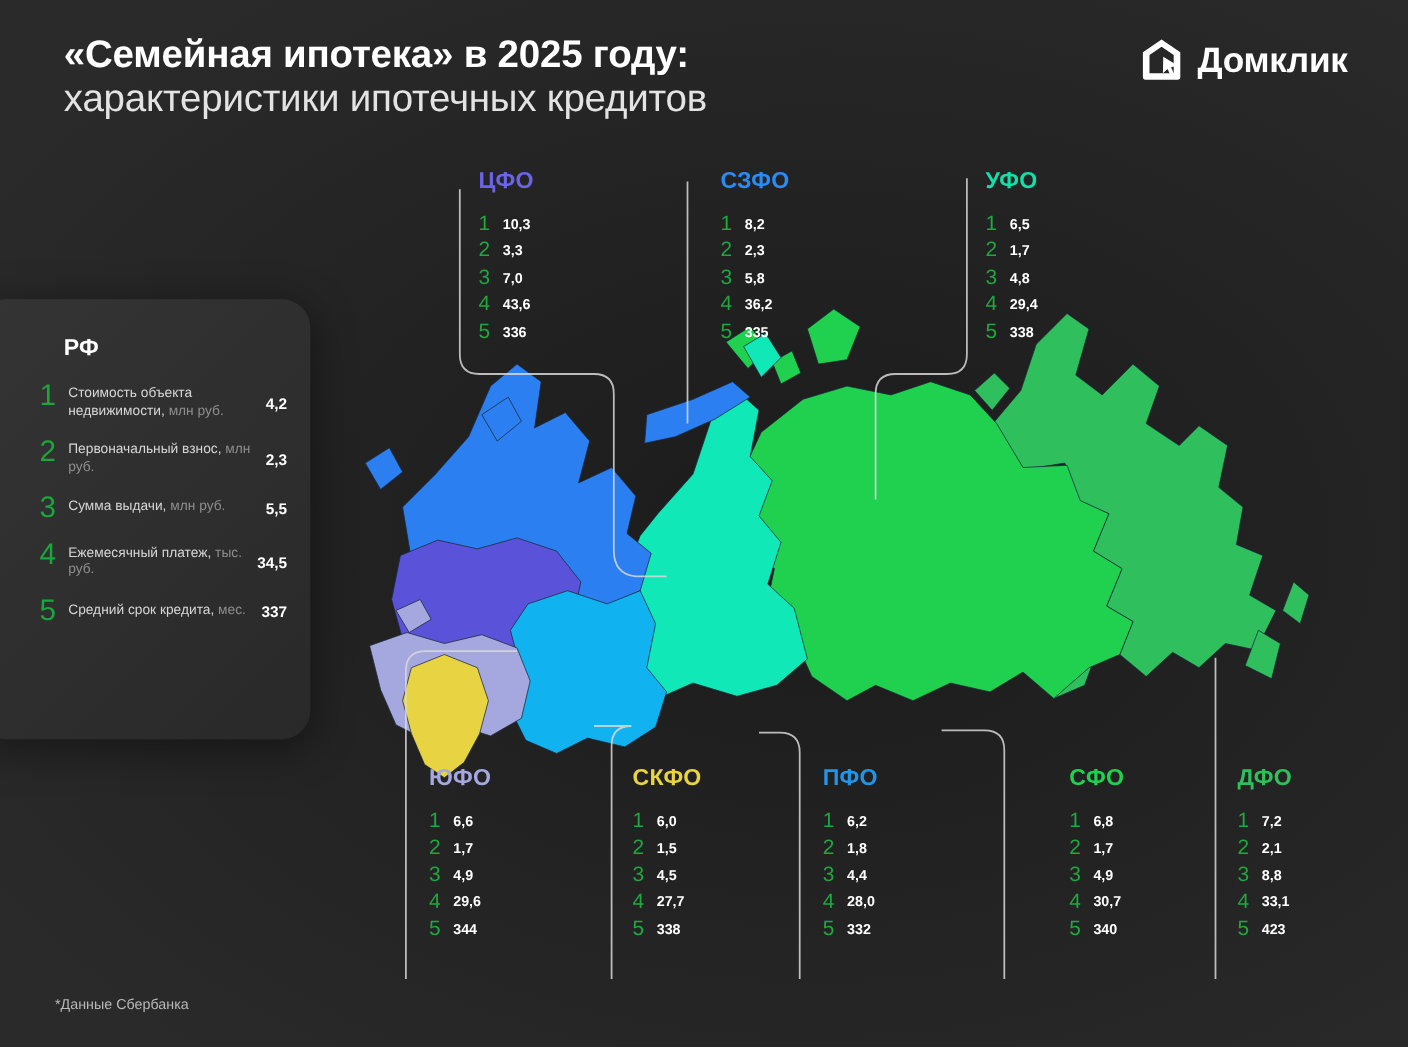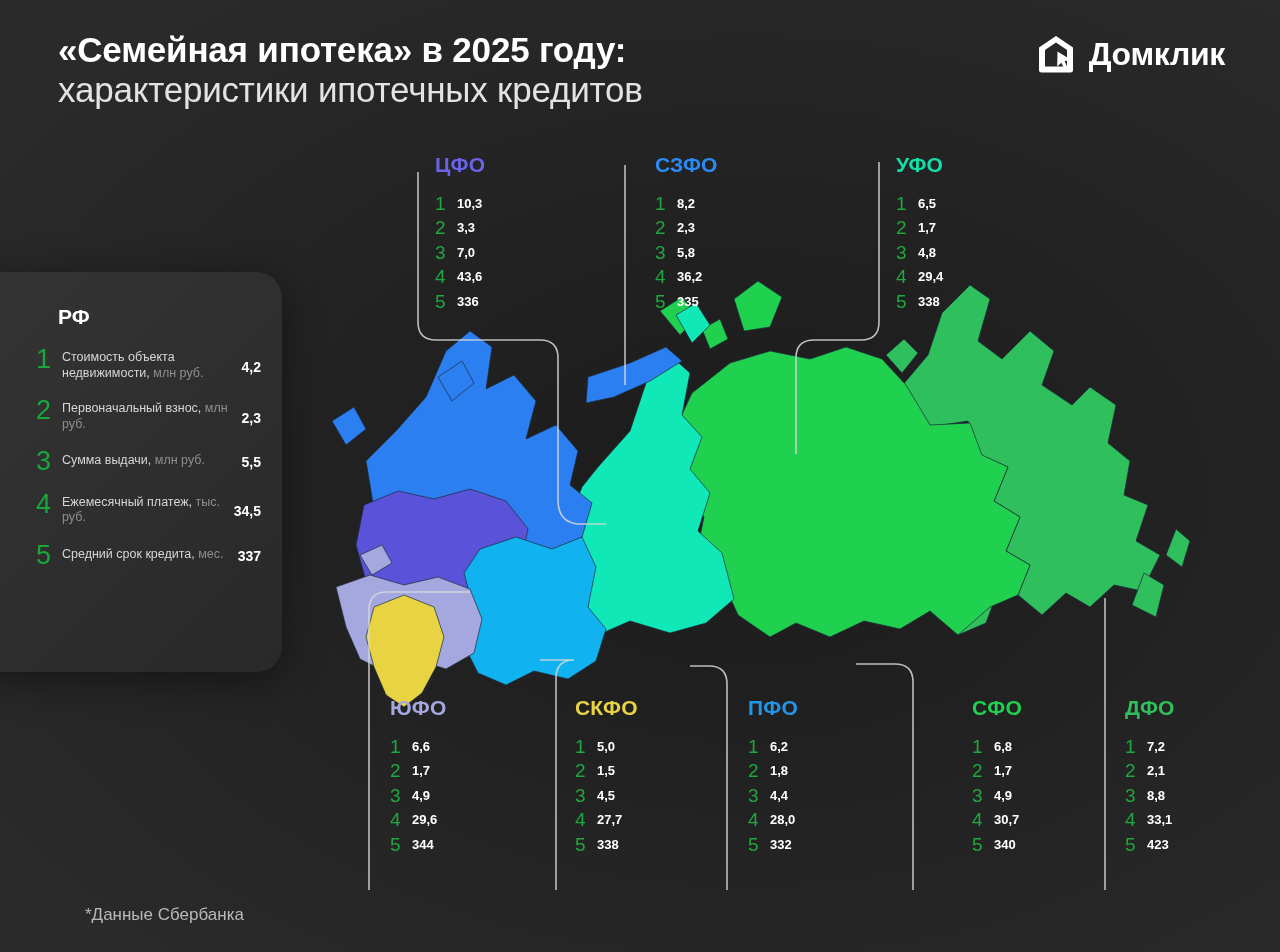--- a/index.html
+++ b/index.html
@@ -52,21 +52,21 @@
   .rf-row .inner { display:flex; align-items:center; gap:8px; }
   .rf-row .inner .lab { flex:1; }
 
   
   .region { position:absolute; }
   .region .rname { font-size:21px; font-weight:bold; margin-bottom:14px; letter-spacing:.2px; }
   .region .rrow { display:flex; align-items:center; height:24.5px; }
   .region .rnum { font-size:19px; font-weight:300; width:22px; flex:0 0 22px; line-height:1; }
   .region .rval { font-size:13px; font-weight:bold; color:#ffffff; }
 
-  .foot { position:absolute; left:50px; top:905px; font-size:17px; color:#b9b9b9;margin-left:35px; }
+  .foot { position:absolute; left:50px; top:905px; font-size:13px; color:#b9b9b9; }
 </style>
 </head>
 <body>
 
 <div id="root">
 
   <div class="title">
     <div class="l1">«Семейная ипотека» в 2025 году:</div>
     <div class="l2">характеристики ипотечных кредитов</div>
   </div>
@@ -324,21 +324,21 @@
     <div class="rrow">
         <span class="rnum" style="color:#1EA83F">5</span>
         <span class="rval">344</span>
       </div>
   </div>
 
   <div class="region" style="left:575px; top:696px;">
     <div class="rname" style="color:#E8D343">СКФО</div>
     <div class="rrow">
         <span class="rnum" style="color:#1EA83F">1</span>
-        <span class="rval">5,0</span>
+        <span class="rval">6,0</span>
       </div>
     <div class="rrow">
         <span class="rnum" style="color:#1EA83F">2</span>
         <span class="rval">1,5</span>
       </div>
     <div class="rrow">
         <span class="rnum" style="color:#1EA83F">3</span>
         <span class="rval">4,5</span>
       </div>
     <div class="rrow">

